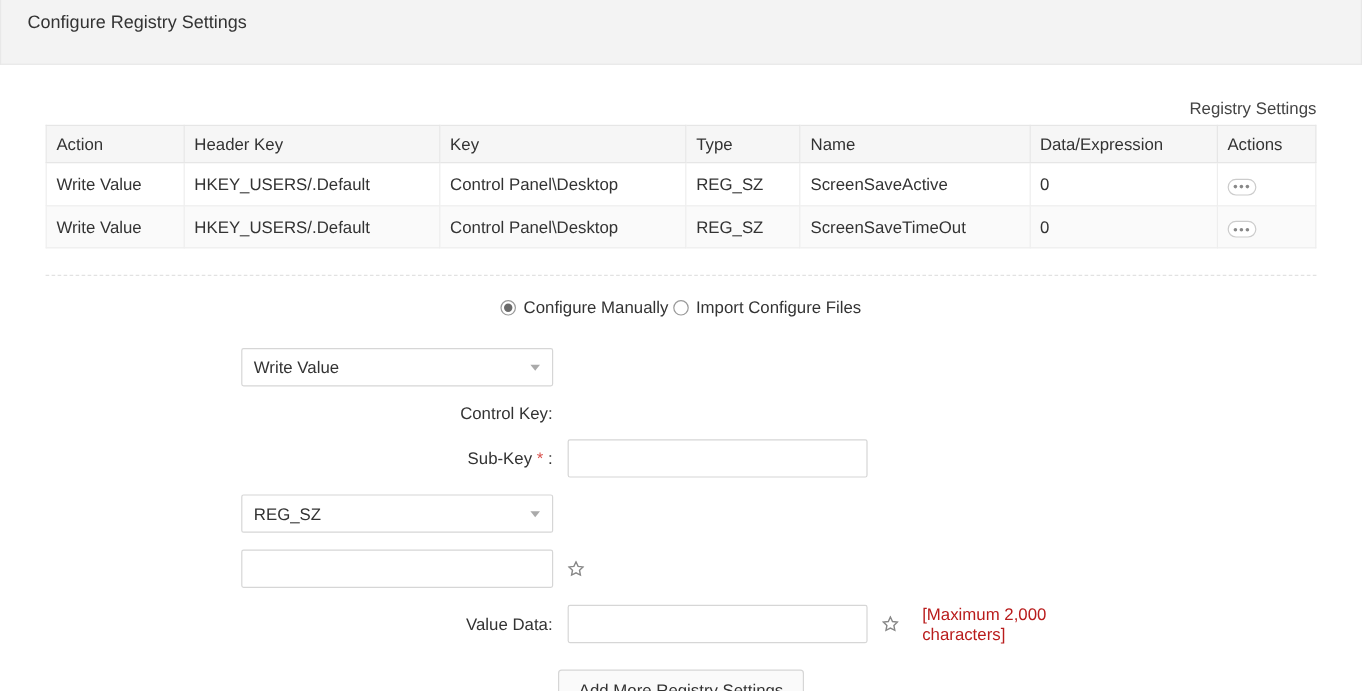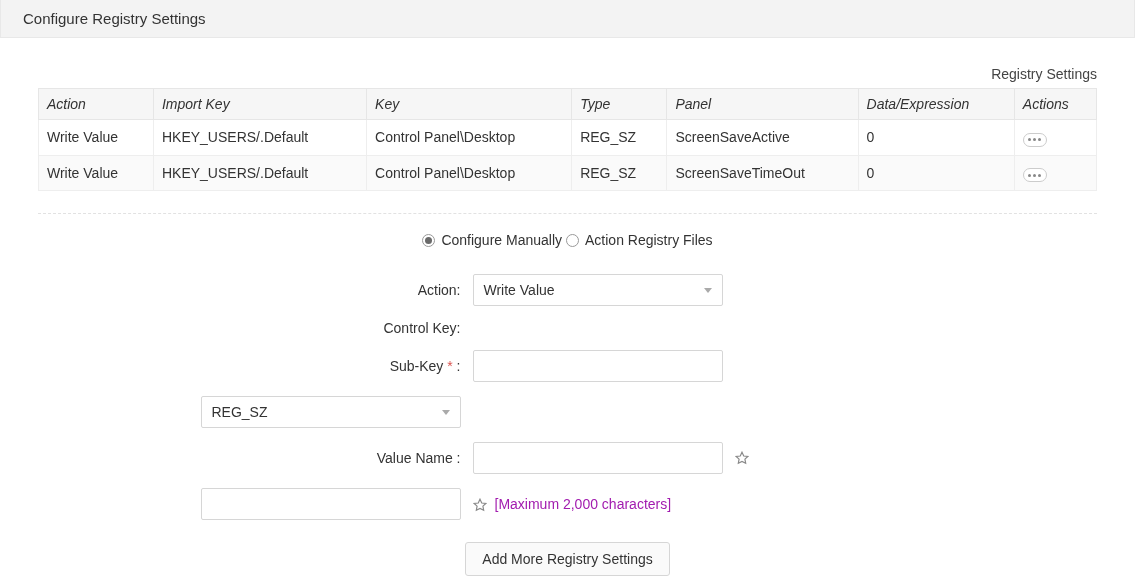--- a/index.html
+++ b/index.html
@@ -7,21 +7,21 @@
     margin: 0;
     font-family: -apple-system, BlinkMacSystemFont, "Segoe UI", Helvetica, Arial, sans-serif;
     font-size: 14px;
     color: #333;
     background: #fff;
   }
   .panel-header {
     background: #f3f3f3;
     border: 1px solid #e8e8e8;
     border-top: none;
-    padding: 10px 18px 10px 22px;
+    padding: 10px 18px 26px 22px;
     font-size: 15px;
     color: #333;
   }
   .content {
     padding: 28px 38px 24px 38px;
   }
   .section-title {
     font-size: 14px;
     color: #444;
     margin-bottom: 6px;
@@ -32,21 +32,20 @@
     border-collapse: collapse;
     font-size: 14px;
   }
   table.reg-table th {
     text-align: left;
     font-weight: 400;
     background: #f6f6f6;
     border: 1px solid #e6e6e6;
     padding: 7px 8px;
     color: #333;
-    font-style: italic;
   }
   table.reg-table td {
     border: 1px solid #eee;
     padding: 8px 8px;
     color: #333;
   }
   table.reg-table tbody tr:nth-child(even) td {
     background: #fafafa;
   }
   .actions-pill {
@@ -131,23 +130,23 @@
     border-right: 4px solid transparent;
     border-top: 5px solid #aaa;
   }
   .text-input {
     padding: 0 8px;
     outline: none;
     width: 100%;
   }
   .hint-cell {
     display: flex;
-    align-items: flex-end;
-    gap: 8px;
-    color: #a21caf;
+    align-items: center;
+    gap: 20px;
+    color: #b91c1c;
     font-size: 14px;
   }
   .star-icn {
     width: 14px; height: 14px; display: inline-block;
   }
   .star-icn svg { display: block; }
   .btn {
     margin-top: 22px;
     padding: 8px 16px;
     border: 1px solid #d6d6d6;
@@ -167,24 +166,24 @@
 </div>
 
 <div class="content">
 
   <div class="section-title">Registry Settings</div>
 
   <table class="reg-table">
     <thead>
       <tr>
         <th>Action</th>
-        <th>Import Key</th>
+        <th>Header Key</th>
         <th>Key</th>
         <th>Type</th>
-        <th>Panel</th>
+        <th>Name</th>
         <th>Data/Expression</th>
         <th>Actions</th>
       </tr>
     </thead>
     <tbody>
       <tr>
         <td>Write Value</td>
         <td>HKEY_USERS/.Default</td>
         <td>Control Panel\Desktop</td>
         <td>REG_SZ</td>
@@ -218,28 +217,27 @@
 
   <hr class="dashed-sep">
 
   <div class="radio-row">
     <div class="radio-opt">
       <span class="radio-circle sel"></span>
       <span>Configure Manually</span>
     </div>
     <div class="radio-opt">
       <span class="radio-circle"></span>
-      <span>Action Registry Files</span>
+      <span>Import Configure Files</span>
     </div>
   </div>
 
   <div class="form-wrap">
 
     <div class="form-row">
-      <div class="form-label">Action:</div>
       <div class="select-shell">
         <span>Write Value</span>
         <span class="caret"></span>
       </div>
       <div></div>
     </div>
 
     <div class="form-row">
       <div class="form-label">Control Key:</div>
       <div></div>
@@ -257,32 +255,32 @@
 
     <div class="form-row">
       <div class="select-shell">
         <span>REG_SZ</span>
         <span class="caret"></span>
       </div>
       <div></div>
     </div>
 
     <div class="form-row">
-      <div class="form-label">Value Name :</div>
       <input class="text-input" type="text" value="" style="">
       <div class="hint-cell">
         <span class="star-icn">
           <svg viewBox="0 0 24 24" width="14" height="14" fill="none" stroke="#888" stroke-width="2">
             <polygon points="12 2 15 8.5 22 9.3 17 14 18.3 21 12 17.8 5.7 21 7 14 2 9.3 9 8.5 12 2"></polygon>
           </svg>
         </span>
       </div>
     </div>
 
     <div class="form-row">
+      <div class="form-label">Value Data:</div>
       <input class="text-input" type="text" value="" style="">
       <div class="hint-cell">
         <span class="star-icn">
           <svg viewBox="0 0 24 24" width="14" height="14" fill="none" stroke="#888" stroke-width="2">
             <polygon points="12 2 15 8.5 22 9.3 17 14 18.3 21 12 17.8 5.7 21 7 14 2 9.3 9 8.5 12 2"></polygon>
           </svg>
         </span>
         <span>[Maximum 2,000 characters]</span>
       </div>
     </div>

